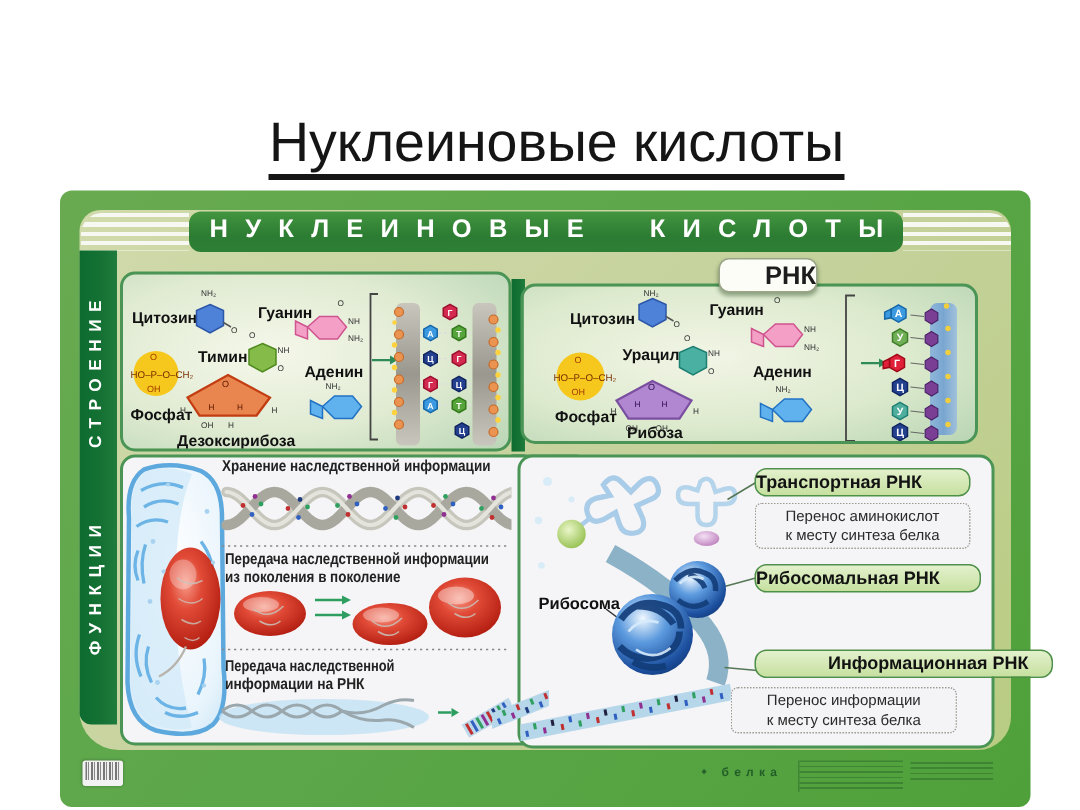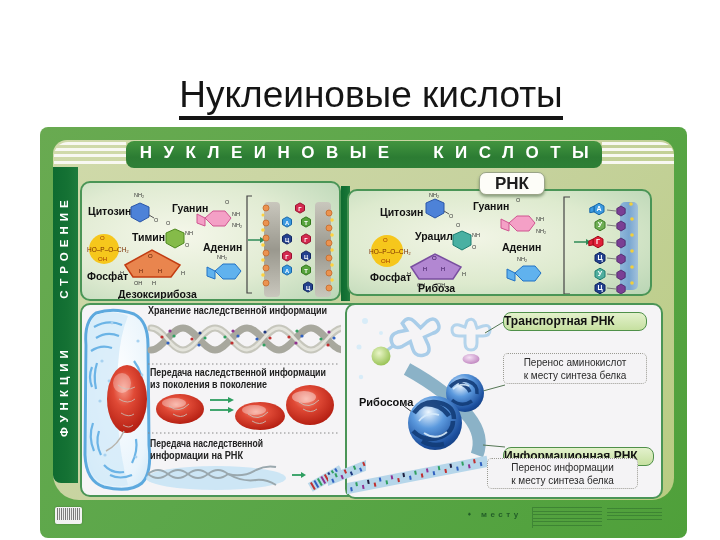--- a/index.html
+++ b/index.html
@@ -16,21 +16,21 @@
   .stripes{top:15px;height:25px;background:repeating-linear-gradient(#f8f8f2 0px,#f8f8f2 3px,rgba(0,0,0,0) 3px,rgba(0,0,0,0) 6.2px);}
   #str-l{left:14px;width:72px;border-top-left-radius:14px;}
   #str-r{left:562px;width:72px;border-top-right-radius:14px;}
   #band{left:86px;top:14px;width:476px;height:27px;background:linear-gradient(#43953f,#2c7c33 60%,#2e7f36);
      border-radius:8px;color:#fff;font-weight:bold;font-size:17px;letter-spacing:11.5px;
      text-align:center;line-height:24px;padding-left:12px;box-sizing:border-box;}
   .taglbl{top:45px;height:21px;background:#fdfdf8;border:1px solid #9aa487;border-radius:7px;
      font-weight:bold;font-size:17px;color:#1d1d1d;text-align:center;line-height:21px;
      box-shadow:0 2px 3px rgba(40,70,30,.45);z-index:5;}
   #dnk{left:140px;width:66px;}
-  #rnk{left:439px;width:64px;}
+  #rnk{left:439px;width:64px;text-align:right;}
   #lstrip{left:13px;top:40px;width:25px;height:316px;background:linear-gradient(90deg,#0e6b30,#157234 60%,#1f7c3d);
      border-bottom-left-radius:8px;}
   .vtext{left:-63px;width:148px;height:22px;color:#fff;font-weight:bold;font-size:11.5px;letter-spacing:5px;
      text-align:center;line-height:23px;transform:rotate(-90deg);}
   #vt1{top:69px;}
   #vt2{top:213px;}
   .dvd{left:301px;width:9px;background:linear-gradient(90deg,#0e6b30,#167335 60%,#217d3e);}
   #divider{top:59px;height:115px;}
   #divider2{top:176px;height:157px;}
   .box{border:2px solid #4a9556;border-radius:10px;box-sizing:border-box;}
@@ -532,39 +532,40 @@
       <path d="M75,136 q10,6 22,3"></path>
     </g>
     <g fill="none" stroke="#d8ecfc" stroke-width="1.8" opacity=".9">
       <path d="M72,116 q8,-10 20,-6"></path>
       <path d="M77,128 q12,8 23,-1"></path>
       <path d="M106,84 q8,-7 16,-3"></path>
     </g>
     <text x="12" y="101" font-size="11" font-weight="bold" fill="#111">Рибосома</text>
   </svg>
   <div class="abs glabel" style="left:156px;top:7px;width:142px;">Транспортная РНК</div>
-  <div class="abs gdesc" style="left:156px;top:30px;width:142px;height:27px;margin-top:18px;">Перенос аминокислот<br>к месту синтеза белка</div>
-  <div class="abs glabel" style="left:156px;top:142px;width:149px;">Информационная РНК</div>
+  <div class="abs gdesc" style="left:156px;top:30px;width:142px;height:27px;">Перенос аминокислот<br>к месту синтеза белка</div>
+  <div class="abs glabel" style="left:156px;top:71px;width:149px;">Рибосомальная РНК</div>
+  <div class="abs glabel" style="left:156px;top:128px;width:149px;padding-left:48px;">Информационная РНК</div>
   <div class="abs gdesc" style="left:140px;top:153px;width:149px;height:27px;">Перенос информации<br>к месту синтеза белка</div>
   </div>
   <svg class="abs" style="left:288px;top:330px;z-index:4" width="38" height="30" viewBox="0 0 38 30">
     <g transform="translate(19,16) rotate(-22)">
       <rect x="-24" y="-5" width="48" height="10" fill="#b6d6ea"></rect>
       <rect x="-22" y="-4" width="2" height="4" fill="#c03030"></rect>
         <rect x="-17" y="0" width="2" height="4" fill="#3060c0"></rect>
       <rect x="-12" y="-4" width="2" height="4" fill="#30a060"></rect>
         <rect x="-7" y="0" width="2" height="4" fill="#903090"></rect>
       <rect x="-2" y="-4" width="2" height="4" fill="#c03030"></rect>
         <rect x="3" y="0" width="2" height="4" fill="#203a80"></rect>
       <rect x="8" y="-4" width="2" height="4" fill="#30a060"></rect>
         <rect x="13" y="0" width="2" height="4" fill="#3060c0"></rect>
       <rect x="18" y="-4" width="2" height="4" fill="#c03030"></rect>
     </g>
   </svg>
   <div class="abs" id="barcode">
       <div></div>
     </div>
-  <div class="abs" id="drofa">᛭ месту</div>
+  <div class="abs" id="drofa">᛭ белка</div>
   <div class="abs tinytxt" id="info1">
       <div></div>
     </div>
   <div class="abs tinytxt" id="info2"></div>
 </div>
 
 </body></html>

